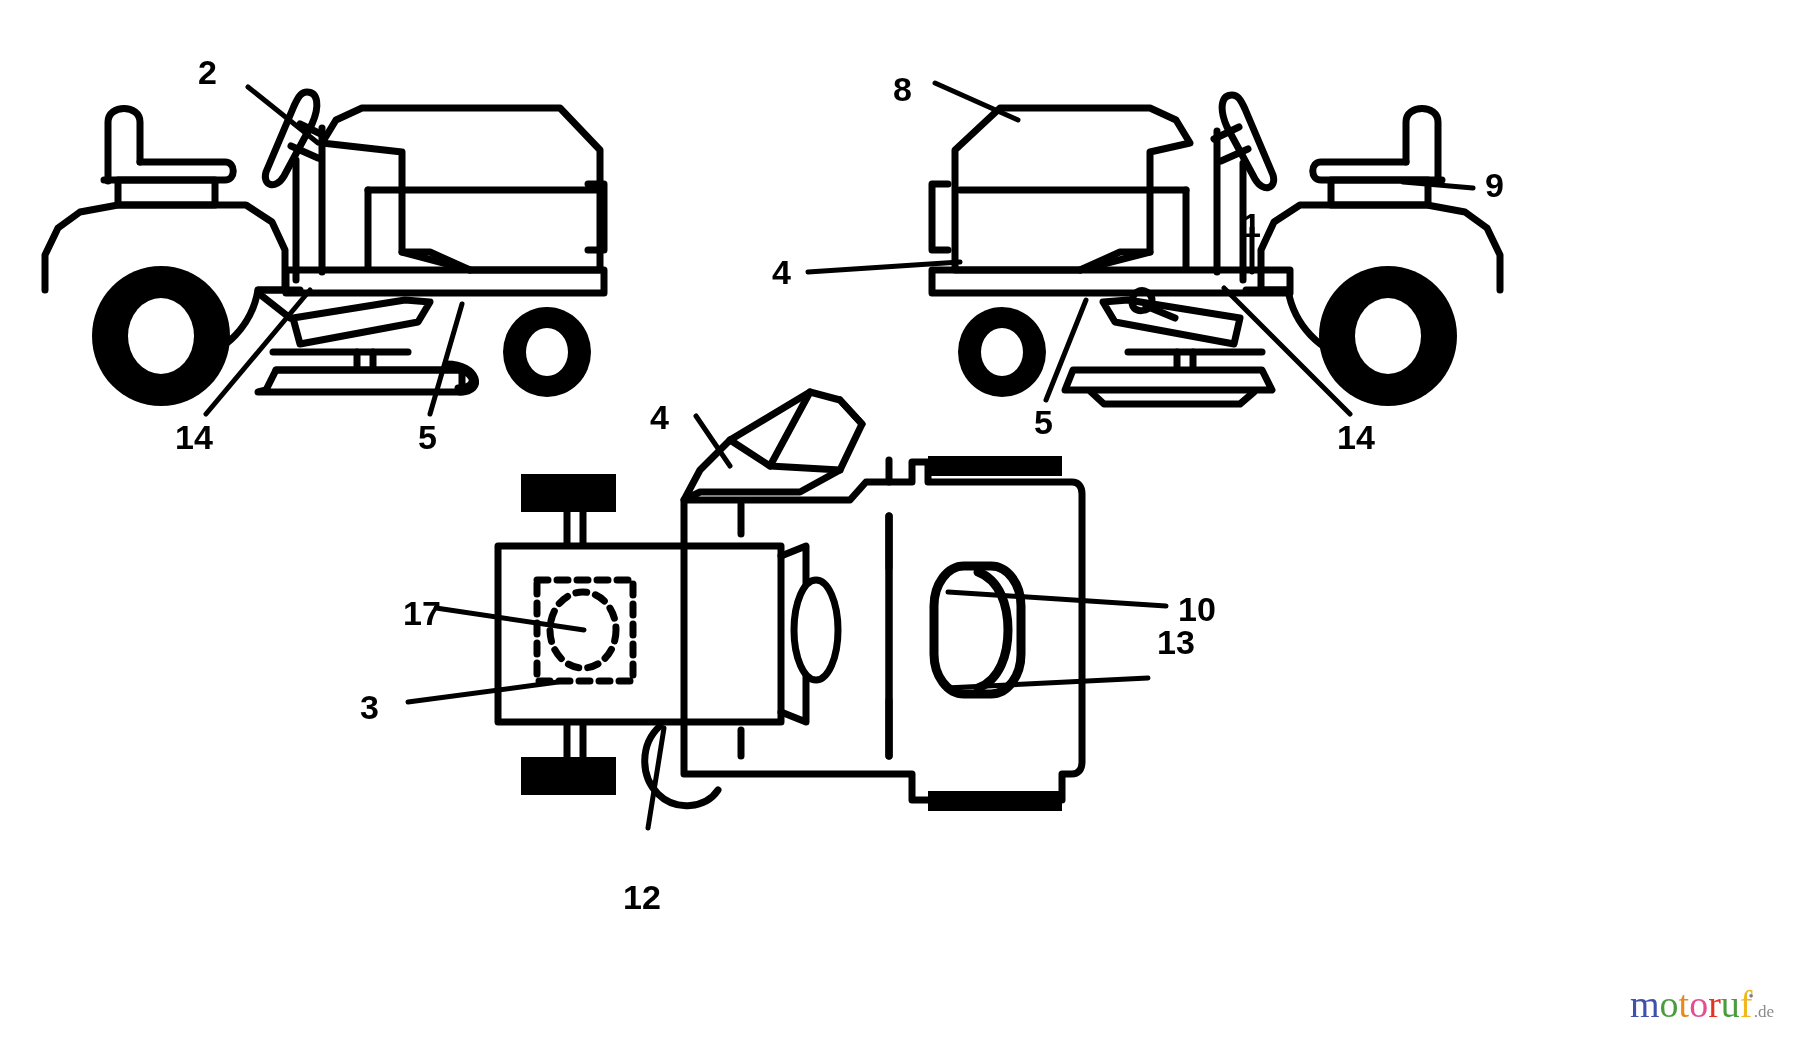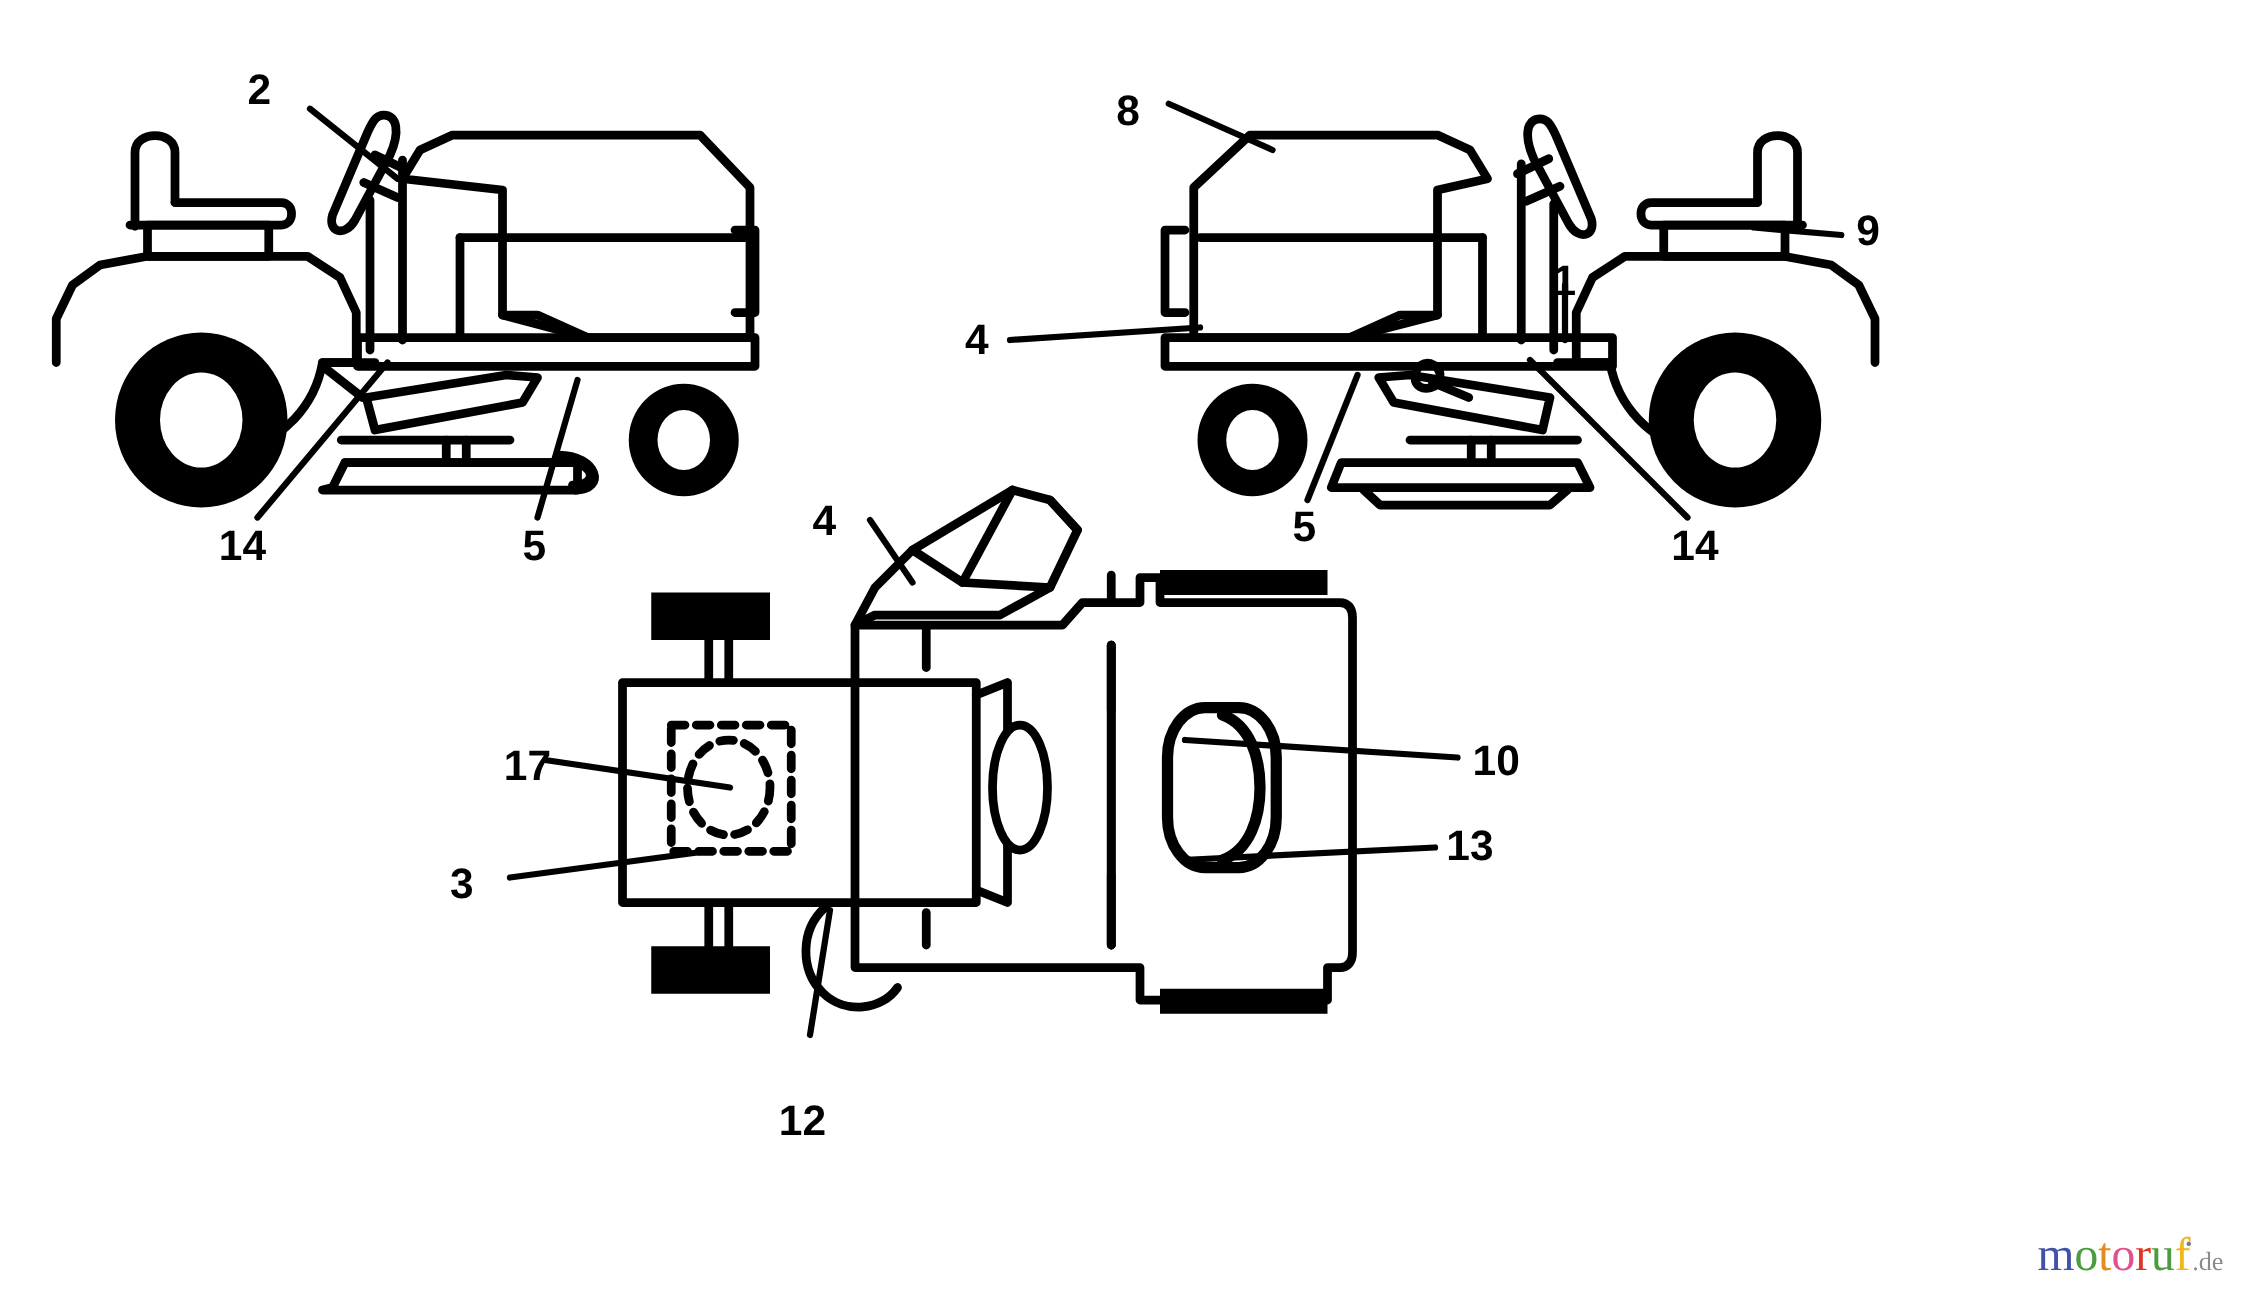--- a/index.html
+++ b/index.html
@@ -47,21 +47,21 @@
     user-select: none;
   }
   #logo .l { font-weight: 400; }
   #logo .dot {
     position: relative;
     top: -16px;
     font-size: 15px;
     margin-left: -4px;
   }
   #logo .tld {
-    font-size: 21px;
+    font-size: 17px;
     letter-spacing: 0px;
     text-align: center;
   }
 </style>
 </head>
 <body>
 
 <div id="page">
 
   <svg id="diagram" viewBox="0 0 1800 1037" width="1800" height="1037" xmlns="http://www.w3.org/2000/svg">
@@ -238,19 +238,19 @@
   <div class="callout" style="left:772px; top:255px;">4</div>
   <div class="callout" style="left:1242px; top:208px;">1</div>
   <div class="callout" style="left:1485px; top:168px;">9</div>
   <div class="callout" style="left:1034px; top:405px;">5</div>
   <div class="callout" style="left:1337px; top:420px;">14</div>
   <div class="callout" style="left:650px; top:400px;">4</div>
   <div class="callout" style="left:392px; top:596px;margin-left:11px;">17</div>
   <div class="callout" style="left:360px; top:690px;">3</div>
   <div class="callout" style="left:623px; top:880px;">12</div>
   <div class="callout" style="left:1178px; top:592px;">10</div>
-  <div class="callout" style="left:1157px; top:660px;">13</div>
+  <div class="callout" style="left:1157px; top:625px;">13</div>
 
   <div id="logo">
     <span class="l" style="color: rgb(63, 81, 168);">m</span><span class="l" style="color: rgb(74, 156, 62);">o</span><span class="l" style="color: rgb(229, 138, 30);">t</span><span class="l" style="color: rgb(227, 80, 142);">o</span><span class="l" style="color: rgb(224, 53, 34);">r</span><span class="l" style="color: rgb(74, 156, 62);">u</span><span class="l" style="color: rgb(240, 184, 28);">f</span><span class="dot" style="color: rgb(125, 125, 125);">•</span><span class="tld" style="color: rgb(138, 138, 138);">.de</span>
   </div>
 
 </div>
 
 </body></html>

